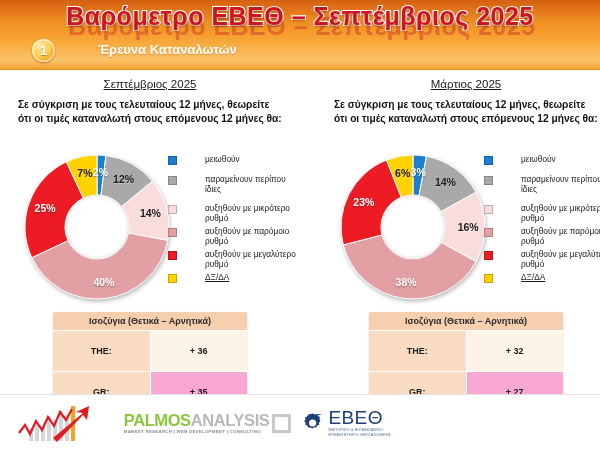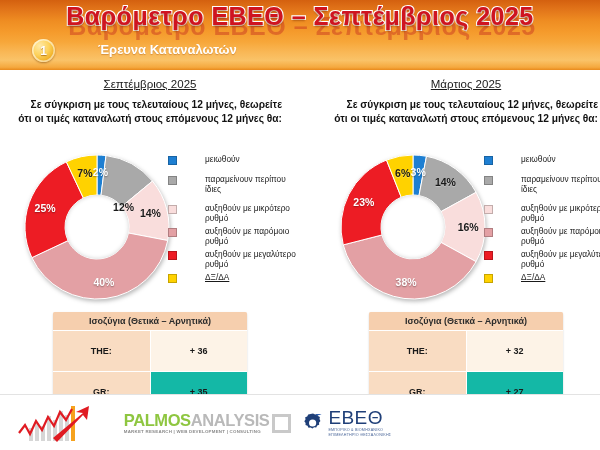--- a/index.html
+++ b/index.html
@@ -60,21 +60,21 @@
   .panel.left{left:0;}
   .panel.right{left:316px;}
 
   .panel-date{
     position:absolute;top:8px;width:100%;text-align:center;
     font-size:11.5px;color:#1a1a1a;font-weight:500;
     text-decoration:underline;
   }
   .panel-question{
     position:absolute;top:28px;left:18px;width:264px;
-    text-align:right;font-size:10.2px;line-height:13.5px;
+    text-align:left;font-size:10.2px;line-height:13.5px;
     font-weight:bold;color:#111;
   }
 
   
   .chart-wrap{position:absolute;top:80px;left:0;width:300px;height:160px;}
   .donut{position:absolute;left:22px;top:2px;width:150px;height:150px;}
   .donut svg{display:block;width:150px;height:150px;
     filter:drop-shadow(1px 2px 2px rgba(0,0,0,.28));}
   .donut-hole{
     position:absolute;left:50%;top:50%;width:64px;height:64px;margin:-32px 0 0 -32px;
@@ -114,21 +114,21 @@
     padding:4px 14px;text-align:center;
     border-bottom:1.5px solid #ffffff;
   }
   .bal-table td{
     font-size:9px;font-weight:bold;color:#1a1a1a;
     padding:15px 0;text-align:center;width:50%;
     border-bottom:.8px solid #ffffff;
   }
   .bal-table tr:last-child td{border-bottom:none;}
   .bal-table td.k{background:#f9dcc2;border-right:1.5px solid #ffffff;}
-  .bal-table td.v{background:#14b8a6;}
+  .bal-table td.v{background:#f9a8d4;}
   .bal-table tr:nth-child(odd) td.v{background:#fdf3e7;}
 
   
   .footer{
     position:absolute;left:0;bottom:0;width:600px;height:55px;
     border-top:1px solid #e3e3e3;background:#ffffff;
   }
   .foot-chart{position:absolute;left:13px;top:5px;width:86px;height:45px;}
   .logos{
     position:absolute;left:0;top:8px;width:515px;height:40px;
@@ -170,21 +170,21 @@
               <path d="M 84.02399281662991 3.5677415053575885 A 72 72 0 0 1 130.47695347985683 29.105472738094335 L 99.65642376882525 54.60243232804193 A 32 32 0 0 0 79.01066347405774 43.252329557936704 Z" fill="#A9A9A9" stroke="#ffffff" stroke-width="1"></path>
               <path d="M 130.47695347985683 29.105472738094335 A 72 72 0 0 1 145.7246820524656 88.49145465017219 L 106.43319202331804 80.9962020667432 A 32 32 0 0 0 99.65642376882525 54.60243232804193 Z" fill="#F9DDDC" stroke="#ffffff" stroke-width="1"></path>
               <path d="M 145.7246820524656 88.49145465017219 A 72 72 0 0 1 9.852452222446587 105.65610899268522 L 46.04553432108737 88.62493733008232 A 32 32 0 0 0 106.43319202331804 80.9962020667432 Z" fill="#E3A0A4" stroke="#ffffff" stroke-width="1"></path>
               <path d="M 9.852452222446587 105.65610899268522 A 72 72 0 0 1 44.34389100731475 9.852452222446601 L 61.37506266991767 46.04553432108738 A 32 32 0 0 0 46.04553432108737 88.62493733008232 Z" fill="#ED1C24" stroke="#ffffff" stroke-width="1"></path>
               <path d="M 44.34389100731475 9.852452222446601 A 72 72 0 0 1 74.99999999999999 3 L 75 43 A 32 32 0 0 0 61.37506266991767 46.04553432108738 Z" fill="#FFD200" stroke="#ffffff" stroke-width="1"></path>
             </g>
         </svg>
         <div class="donut-hole"></div>
         <div id="labels-0">
             <div class="slice-label on-dark" style="left: 78.466px; top: 19.9089px;">2%</div>
-            <div class="slice-label on-light" style="left: 101.593px; top: 26.6279px; margin-top: 28px;">12%</div>
+            <div class="slice-label on-light" style="left: 101.593px; top: 26.6279px;">12%</div>
             <div class="slice-label on-light" style="left: 128.466px; top: 61.2723px;">14%</div>
             <div class="slice-label on-dark" style="left: 81.9184px; top: 129.765px;">40%</div>
             <div class="slice-label on-dark" style="left: 23.0634px; top: 56.3017px;">25%</div>
             <div class="slice-label on-light" style="left: 62.9585px; top: 21.1294px;">7%</div>
           </div>
       </div>
 
       <div class="legend">
         <div class="legend-item sp">
           <span class="legend-sw" style="background:#1E7FD2"></span>

